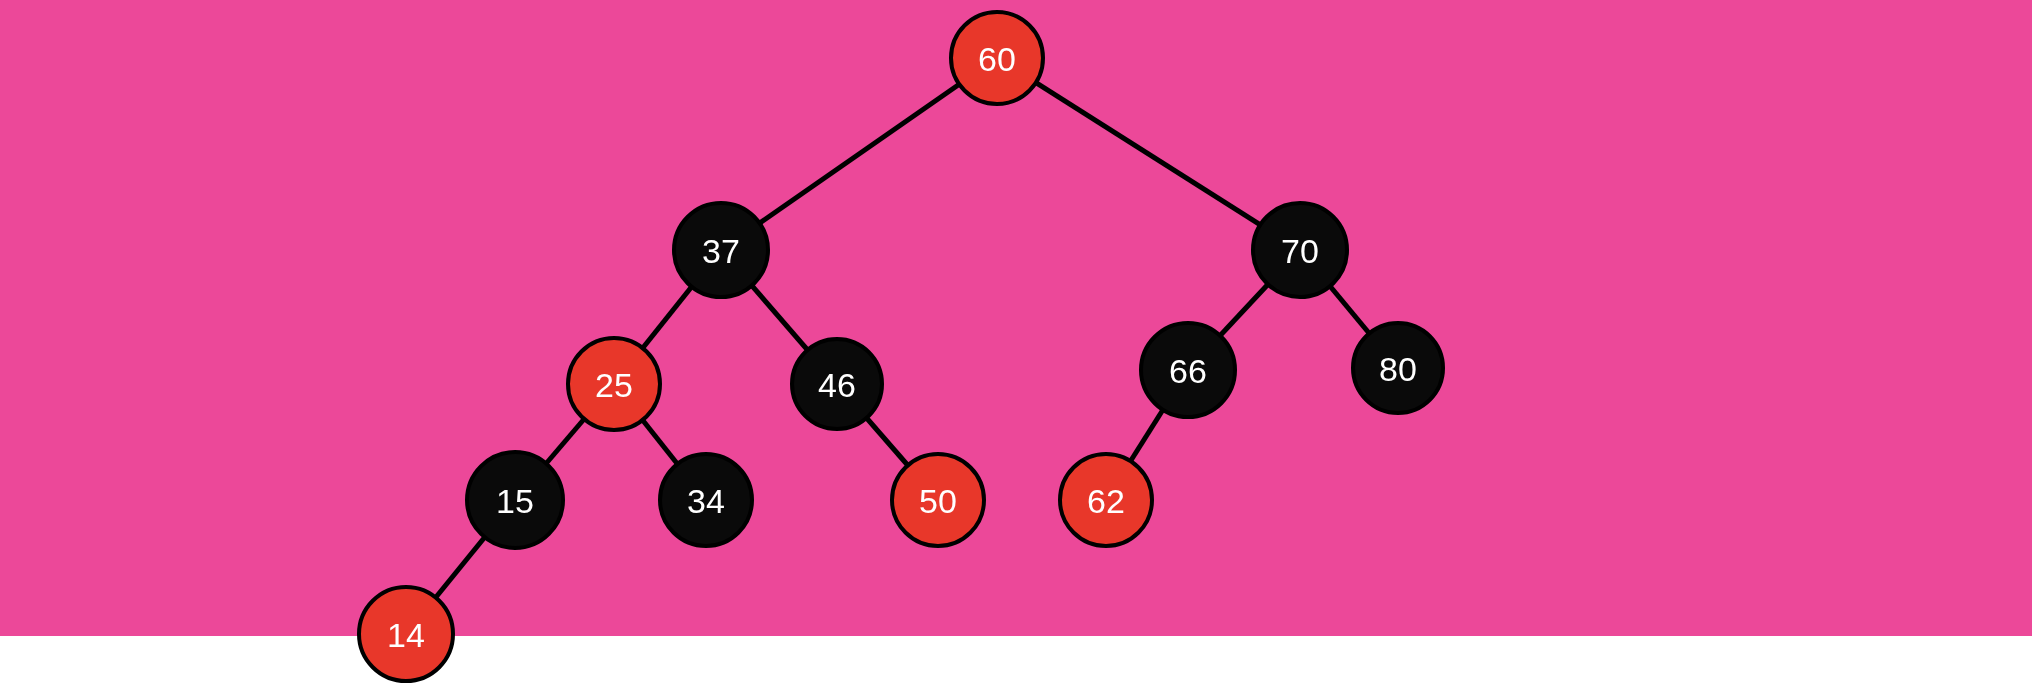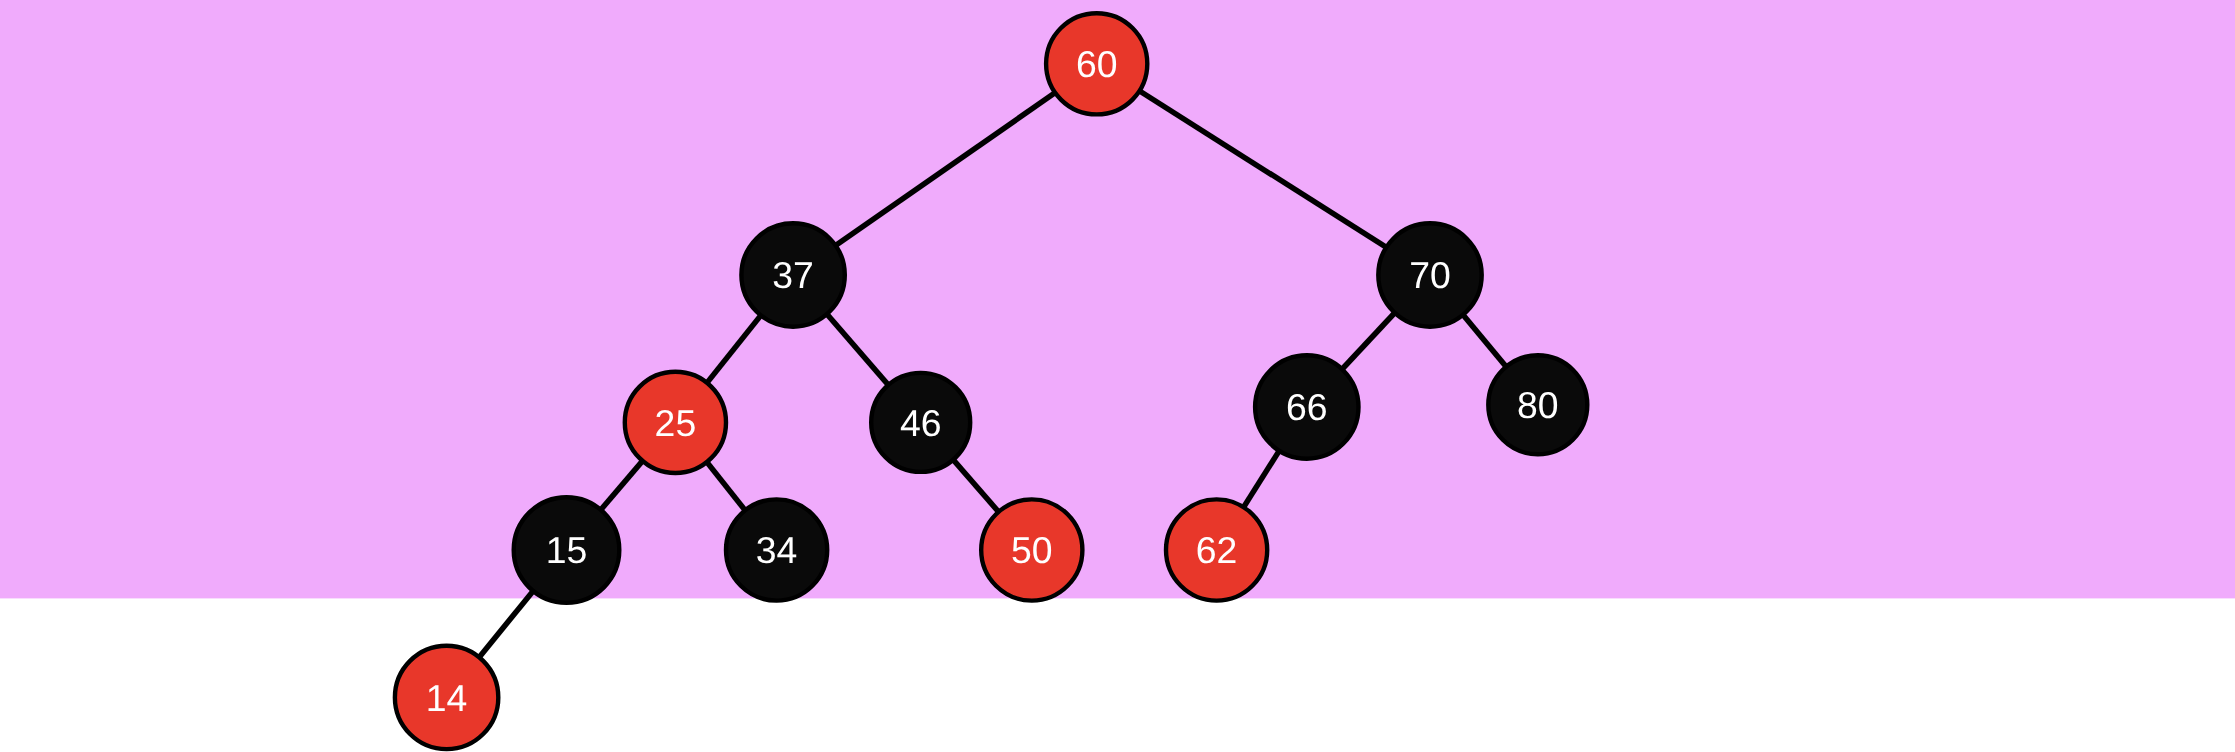--- a/index.html
+++ b/index.html
@@ -10,22 +10,22 @@
   }
   body {
     width: 2032px;
     height: 684px;
     overflow: hidden;
     font-family: "Liberation Sans", sans-serif;
   }
   #tree-canvas {
     position: relative;
     width: 2032px;
-    height: 544px;
-    background: #f0abfc;
+    height: 636px;
+    background: #ec4899;
   }
   svg.tree-svg {
     display: block;
     width: 2032px;
     height: 684px;
   }
   .tree-edge {
     stroke: #000000;
     stroke-width: 5;
     stroke-linecap: butt;

